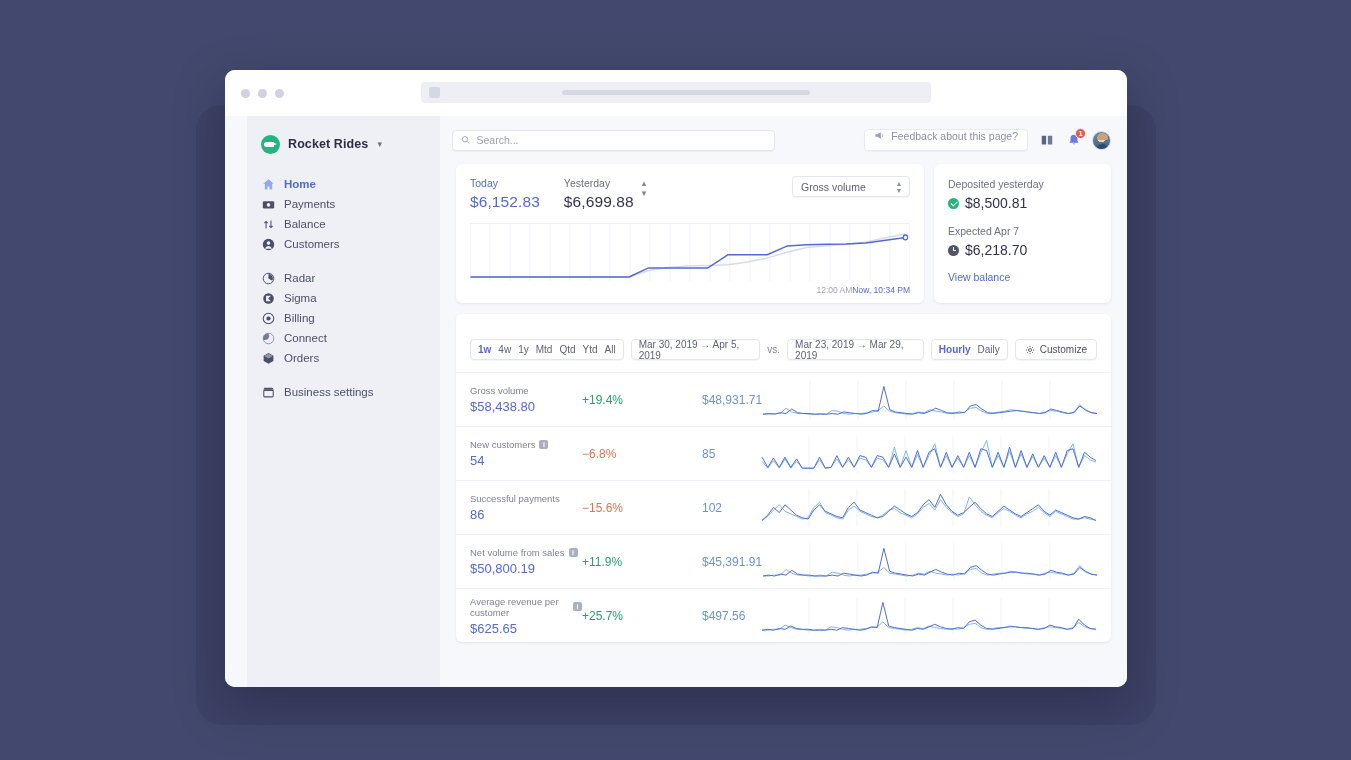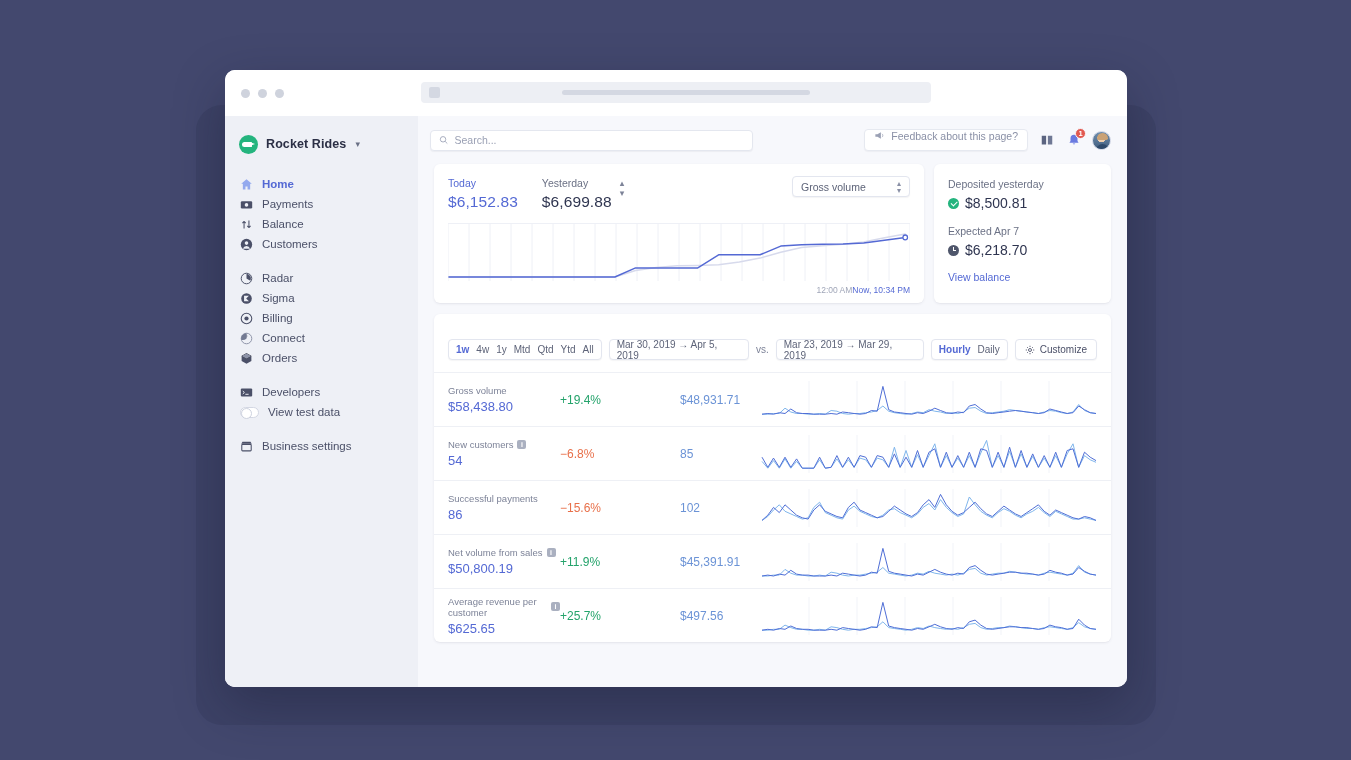--- a/index.html
+++ b/index.html
@@ -47,21 +47,21 @@
   }
   .urlbar .favi { width: 11px; height: 11px; background: #d4d8e2; border-radius: 2px; }
   .urlbar .stub { height: 5px; width: 248px; background: #d4d8e2; border-radius: 3px; margin-left: 122px; }
 
   
   .app { display: flex; height: 571px; background: #f7f8fc; }
 
   
   .sidebar {
     width: 193px; background: #eef0f6;
-    padding: 14px 0 0 0; flex: 0 0 193px;
+    padding: 14px 0 0 0; flex: 0 0 193px; margin-left: 22px;
   }
   .brand {
     display: flex; align-items: center; gap: 8px;
     padding: 0 0 0 14px; height: 28px; margin-bottom: 16px;
   }
   .brand-logo {
     width: 19px; height: 19px; border-radius: 50%;
     background: #24b47e; position: relative; flex: 0 0 19px;
   }
   .brand-logo::before {
@@ -325,33 +325,20 @@
           <div class="nav-item">
             <svg class="nav-ico" viewBox="0 0 16 16">
                 <path d="M8 1.5 14 5v6l-6 3.5L2 11V5z" fill="#4b5068"></path>
                 <path d="M8 1.5 14 5 8 8.3 2 5z" fill="#7c melee"></path>
                 <path d="M8 1.5 14 5 8 8.3 2 5z" fill="#8d93a8"></path>
               </svg>
             <span>Orders</span>
           </div>
         </div>
 
-        <div class="nav-group">
-          <div class="nav-item">
-            <svg class="nav-ico" viewBox="0 0 16 16">
-                <rect x="1" y="3" width="14" height="10" rx="1.4" fill="#4b5068"></rect>
-                <path d="M3.4 6.2 5.4 8l-2 1.8M6.6 10.2h4" stroke="#eef0f6" stroke-width="1.2" fill="none"></path>
-              </svg>
-            <span>Developers</span>
-          </div>
-          <div class="nav-item">
-            <span class="toggle-pill"></span>
-            <span>View test data</span>
-          </div>
-        </div>
 
         <div class="nav-group">
           <div class="nav-item">
             <svg class="nav-ico" viewBox="0 0 16 16">
                 <path d="M1.6 4.6 3 2h10l1.4 2.6z" fill="#4b5068"></path>
                 <rect x="2.2" y="5.4" width="11.6" height="8" rx="1" fill="none" stroke="#4b5068" stroke-width="1.3"></rect>
               </svg>
             <span>Business settings</span>
           </div>
         </div>

